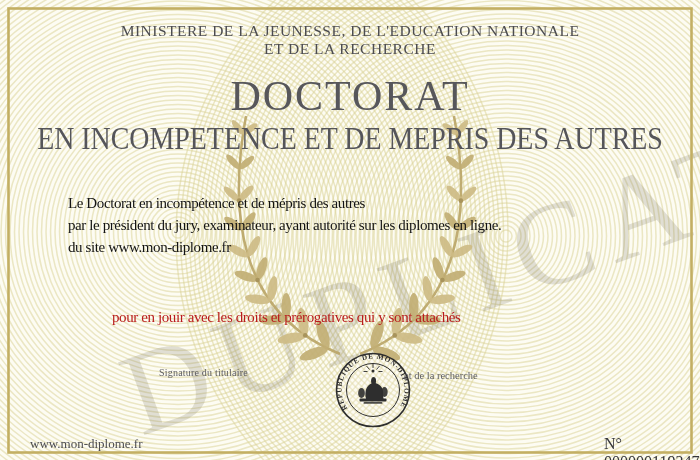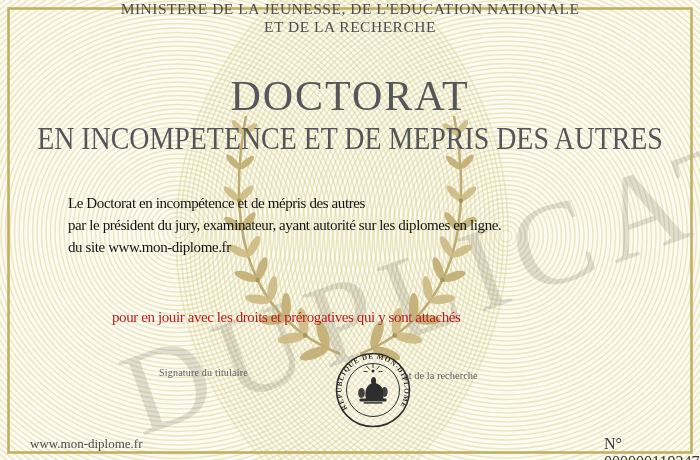--- a/index.html
+++ b/index.html
@@ -12,21 +12,21 @@
   #bg{z-index:0;}
   .watermark{
     position:absolute; z-index:1; left:148px; top:337px; height:118px;
     font-size:118px; line-height:118px; letter-spacing:13px;
     color:#6f6a58; opacity:0.20; white-space:nowrap;
     transform:rotate(-20deg); transform-origin:0 100%;
     font-family:"Liberation Serif","DejaVu Serif",serif;
   }
   #fg{z-index:2;}
   .txt{position:absolute; z-index:3;}
-  .header{top:0; left:0; width:700px; text-align:center;
+  .header{top:22px; left:0; width:700px; text-align:center;
     font-size:15.5px; line-height:17.5px; color:#4c4c50; letter-spacing:0.5px;}
   .title{top:72px; left:0; width:700px; text-align:center;
     font-size:42px; color:#57575b; letter-spacing:2px;}
   .subtitle{top:121px; left:0; width:700px; text-align:center;
     font-size:31px; color:#55555a; white-space:nowrap;
     transform:scaleX(0.9); transform-origin:50% 50%;}
   .body-block{left:68px; top:192px; font-size:15px; line-height:22px;
     letter-spacing:-0.4px; color:#131313; white-space:nowrap;}
   .grant{left:112px; top:309px; font-size:15px; letter-spacing:-0.4px;
     color:#b91c1c; white-space:nowrap;}

